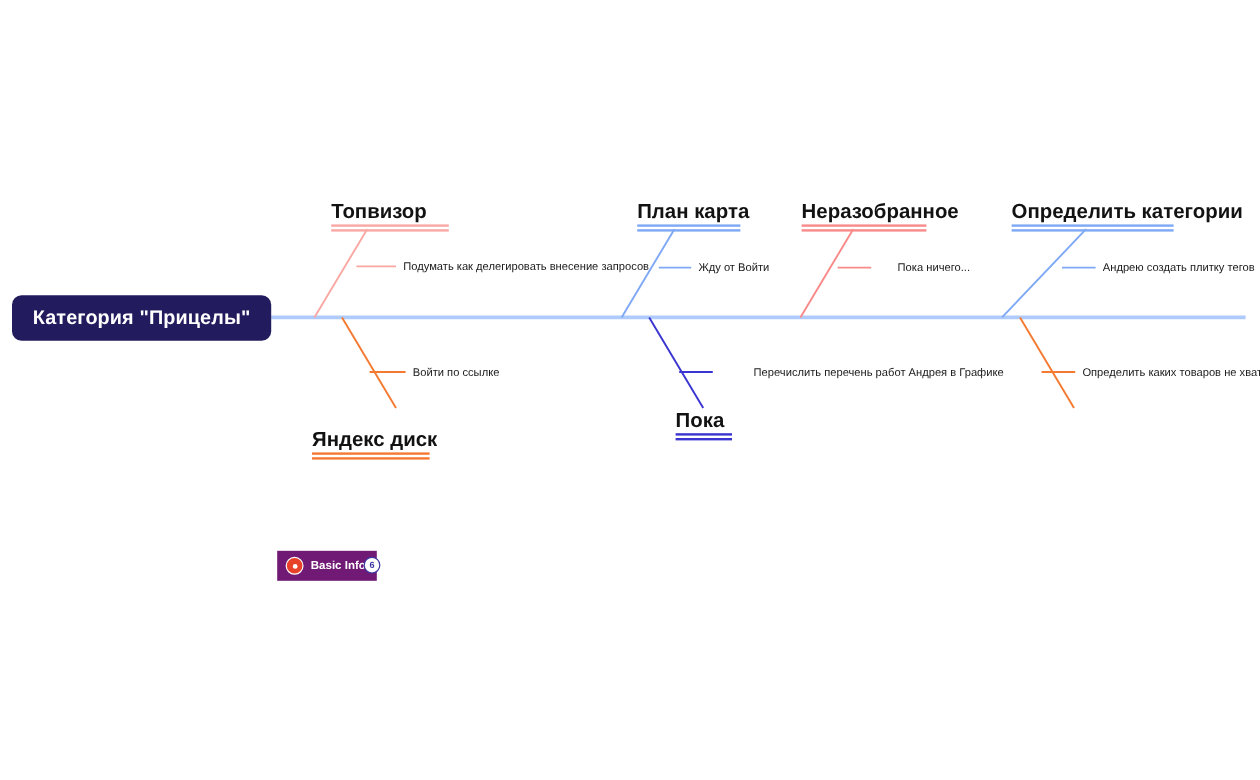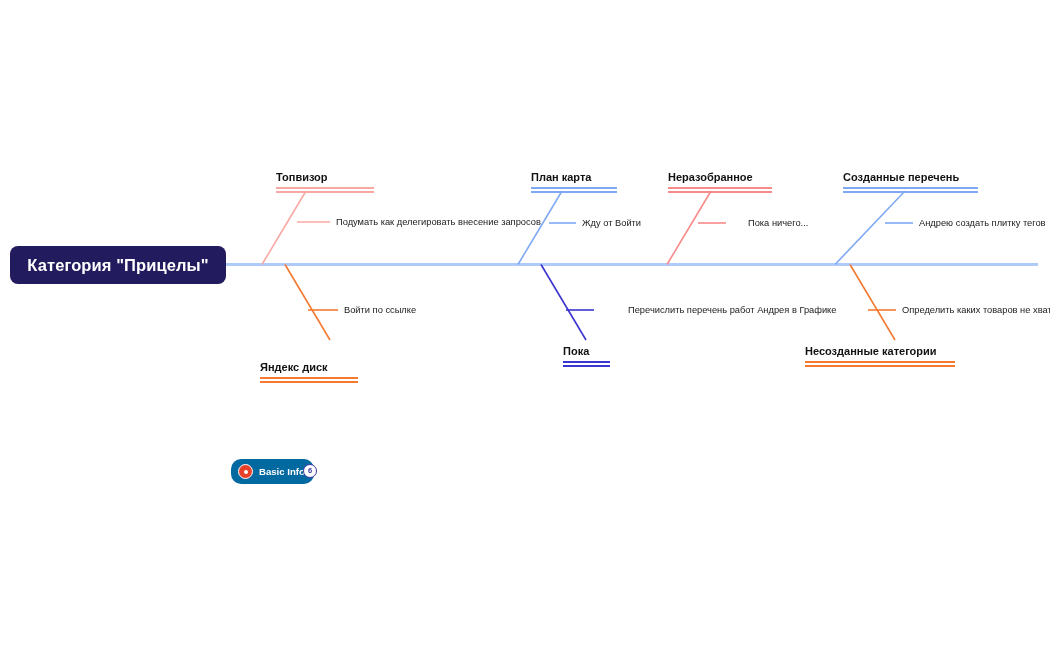--- a/index.html
+++ b/index.html
@@ -49,21 +49,21 @@
     font-weight: bold;
     letter-spacing: 0.1px;
     white-space: nowrap;
   }
 
   
   .bone {
     position: absolute;
   }
   .bone-label {
-    font-size: 11px;
+    font-size: 17px;
     font-weight: bold;
     color: #121212;
     white-space: nowrap;
     line-height: 14px;
   }
   .bone-rule {
     margin-top: 3px;
     height: 5px;
     position: relative;
   }
@@ -92,22 +92,22 @@
     white-space: nowrap;
     line-height: 11px;
   }
 
   
   .basic-chip {
     position: absolute;
     left: 231px;
     top: 459px;
     height: 25px;
-    border-radius: 10px;
-    background: #0369a1;
+    border-radius: 0;
+    background: #701a75;
     display: flex;
     align-items: center;
     gap: 6px;
     padding: 0 9px 0 7px;
     box-sizing: border-box;
   }
   .basic-chip-icon {
     width: 13px;
     height: 13px;
     border-radius: 50%;
@@ -204,38 +204,34 @@
     <div class="bone-label">План карта</div>
     <div class="bone-rule"></div>
   </div>
 
   <div class="bone top" style="left:668px; top:170px; width:104px; color:#f98a8a;">
     <div class="bone-label">Неразобранное</div>
     <div class="bone-rule"></div>
   </div>
 
   <div class="bone top" style="left:843px; top:170px; width:135px; color:#7fa9f5;">
-    <div class="bone-label">Созданные перечень</div>
+    <div class="bone-label">Определить категории</div>
     <div class="bone-rule"></div>
   </div>
 
   <div class="bone bottom" style="left:260px; top:344px; width:98px; color:#f47a31;margin-top:16px;">
     <div class="bone-label">Яндекс диск</div>
     <div class="bone-rule"></div>
   </div>
 
   <div class="bone bottom" style="left:563px; top:344px; width:47px; color:#3a35d0;">
     <div class="bone-label">Пока</div>
     <div class="bone-rule"></div>
   </div>
 
-  <div class="bone bottom" style="left:805px; top:344px; width:150px; color:#f47a31;">
-    <div class="bone-label">Несозданные категории</div>
-    <div class="bone-rule"></div>
-  </div>
 
   <div class="sub-item" style="left:336px; top:217px;">Подумать как делегировать внесение запросов</div>
 
   <div class="sub-item" style="left:344px; top:305px;">Войти по ссылке</div>
 
   <div class="sub-item" style="left:582px; top:218px;">Жду от Войти</div>
 
   <div class="sub-item" style="left:600px; top:305px;margin-left:28px;">Перечислить перечень работ Андрея в Графике</div>
 
   <div class="sub-item" style="left:732px; top:218px;padding-left:16px;">Пока ничего...</div>

